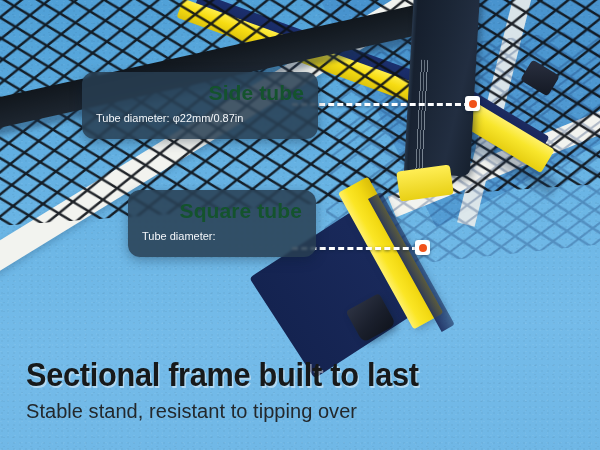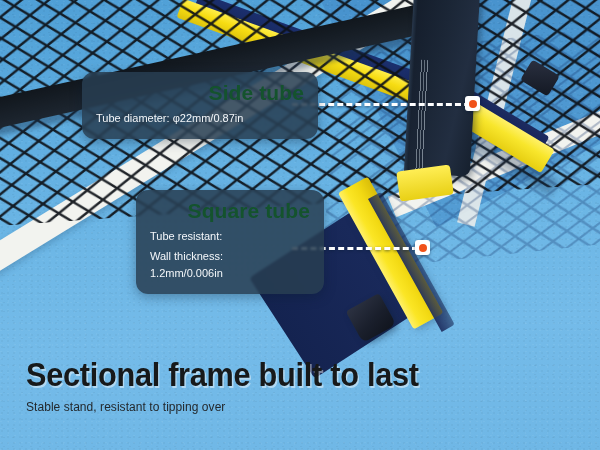--- a/index.html
+++ b/index.html
@@ -280,21 +280,21 @@
   
   .callout {
     position: absolute;
     background: rgba(40,62,82,.86);
     border-radius: 12px;
     color: #ffffff;
     box-shadow: 0 3px 12px rgba(8,25,45,.35);
     backdrop-filter: blur(1px);
   }
   .callout-1 { left: 82px; top: 72px; width: 208px; padding: 8px 14px 12px; }
-  .callout-2 { left: 128px; top: 190px; width: 160px; padding: 8px 14px 12px; margin-left: 8px; }
+  .callout-2 { left: 128px; top: 190px; width: 160px; padding: 8px 14px 12px; }
 
   .callout-title {
     font-size: 21px;
     font-weight: 700;
     letter-spacing: .1px;
     line-height: 1.22;
     margin: 0 0 5px 0;
     color: #14532d;
     text-align: right;
   }
@@ -316,21 +316,21 @@
     color: #17191a;
     letter-spacing: -0.3px;
     transform: scaleX(.93);
     transform-origin: left center;
     text-shadow: 1.5px 1.5px 0 rgba(255,255,255,.45);
     white-space: nowrap;
   }
   .subhead {
     position: absolute;
     left: 26px; top: 400px;
-    font-size: 12px;
+    font-size: 20px;
     color: #23282c;
     letter-spacing: .05px;
     white-space: nowrap;
   }
 </style>
 </head>
 <body>
 
 <div id="scene">
 
@@ -388,24 +388,20 @@
   <div class="marker marker-2"></div>
 
   <div class="callout callout-1">
     <div class="callout-title">Side tube</div>
     <div class="callout-line">Tube diameter: φ22mm/0.87in</div>
   </div>
 
   <div class="callout callout-2">
     <div class="callout-title">Square tube</div>
     <div class="callout-group">
-      <div class="callout-line">Tube resistant:</div>
-    </div>
-    <div class="callout-group">
-      <div class="callout-line">Wall thickness:</div>
-      <div class="callout-line">1.2mm/0.006in</div>
+      <div class="callout-line">Tube diameter:</div>
     </div>
   </div>
 
   <div class="headline">Sectional frame built to last</div>
   <div class="subhead">Stable stand, resistant to tipping over</div>
 
 </div>
 
 </body></html>

